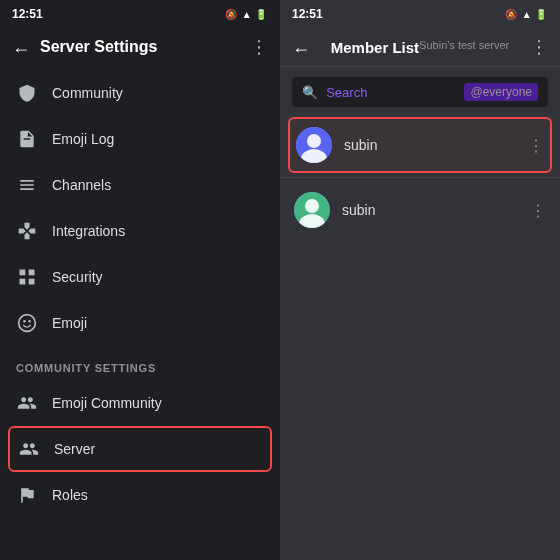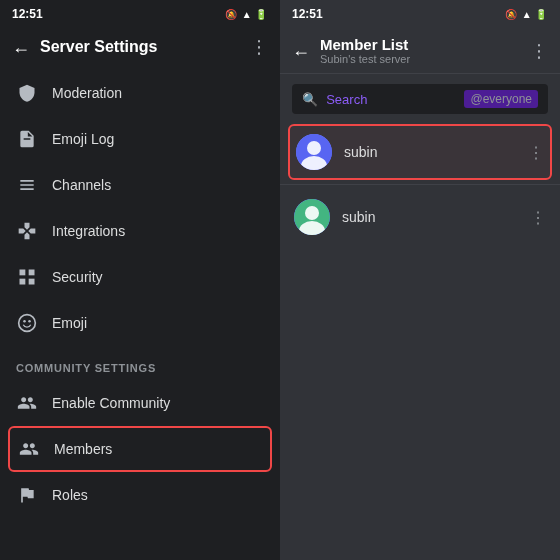--- a/index.html
+++ b/index.html
@@ -140,21 +140,21 @@
       align-items: center;
       padding: 8px 12px;
       gap: 10px;
       background: #313338;
       border-bottom: 1px solid #3f4147;
     }
 
     .right-header-info {
       flex: 1;
       display: flex;
-      flex-direction: column;
+      flex-direction: row;
       justify-content: center;
     }
 
     .right-header-title {
       color: #fff;
       font-size: 15px;
       font-weight: 700;
     }
 
     .right-header-subtitle {
@@ -299,21 +299,21 @@
   </div>
 
   <div class="settings-list">
 
     <div class="settings-item">
       <div class="item-icon">
         <svg class="icon-svg" viewBox="0 0 24 24">
             <path d="M12 2L3 6v5c0 5.25 3.75 10.15 9 11.35C17.25 21.15 21 16.25 21 11V6L12 2z"></path>
           </svg>
       </div>
-      <span class="item-label">Moderation</span>
+      <span class="item-label">Community</span>
     </div>
 
     <div class="settings-item">
       <div class="item-icon">
         <svg class="icon-svg" viewBox="0 0 24 24">
             <path d="M14 2H6a2 2 0 00-2 2v16a2 2 0 002 2h12a2 2 0 002-2V8l-6-6zM8 17h8v-2H8v2zm8-4H8v-2h8v2zm-3-5V3.5L18.5 9H13z"></path>
           </svg>
       </div>
       <span class="item-label">Emoji Log</span>
     </div>
@@ -361,31 +361,31 @@
     </div>
 
     <div class="section-header">COMMUNITY SETTINGS</div>
 
     <div class="settings-item">
       <div class="item-icon">
         <svg class="icon-svg" viewBox="0 0 24 24">
             <path d="M16 11c1.66 0 2.99-1.34 2.99-3S17.66 5 16 5c-1.66 0-3 1.34-3 3s1.34 3 3 3zm-8 0c1.66 0 2.99-1.34 2.99-3S9.66 5 8 5C6.34 5 5 6.34 5 8s1.34 3 3 3zm0 2c-2.33 0-7 1.17-7 3.5V19h14v-2.5c0-2.33-4.67-3.5-7-3.5zm8 0c-.29 0-.62.02-.97.05 1.16.84 1.97 1.97 1.97 3.45V19h6v-2.5c0-2.33-4.67-3.5-7-3.5z"></path>
           </svg>
       </div>
-      <span class="item-label">Enable Community</span>
+      <span class="item-label">Emoji Community</span>
     </div>
 
 
     <div class="settings-item active">
       <div class="item-icon">
         <svg class="icon-svg" viewBox="0 0 24 24">
             <path d="M16 11c1.66 0 2.99-1.34 2.99-3S17.66 5 16 5c-1.66 0-3 1.34-3 3s1.34 3 3 3zm-8 0c1.66 0 2.99-1.34 2.99-3S9.66 5 8 5C6.34 5 5 6.34 5 8s1.34 3 3 3zm0 2c-2.33 0-7 1.17-7 3.5V19h14v-2.5c0-2.33-4.67-3.5-7-3.5zm8 0c-.29 0-.62.02-.97.05 1.16.84 1.97 1.97 1.97 3.45V19h6v-2.5c0-2.33-4.67-3.5-7-3.5z"></path>
           </svg>
       </div>
-      <span class="item-label">Members</span>
+      <span class="item-label">Server</span>
     </div>
 
     <div class="settings-item">
       <div class="item-icon">
         <svg class="icon-svg" viewBox="0 0 24 24">
             <path d="M14.4 6L14 4H5v17h2v-7h5.6l.4 2h7V6h-5.6z"></path>
           </svg>
       </div>
       <span class="item-label">Roles</span>
     </div>

